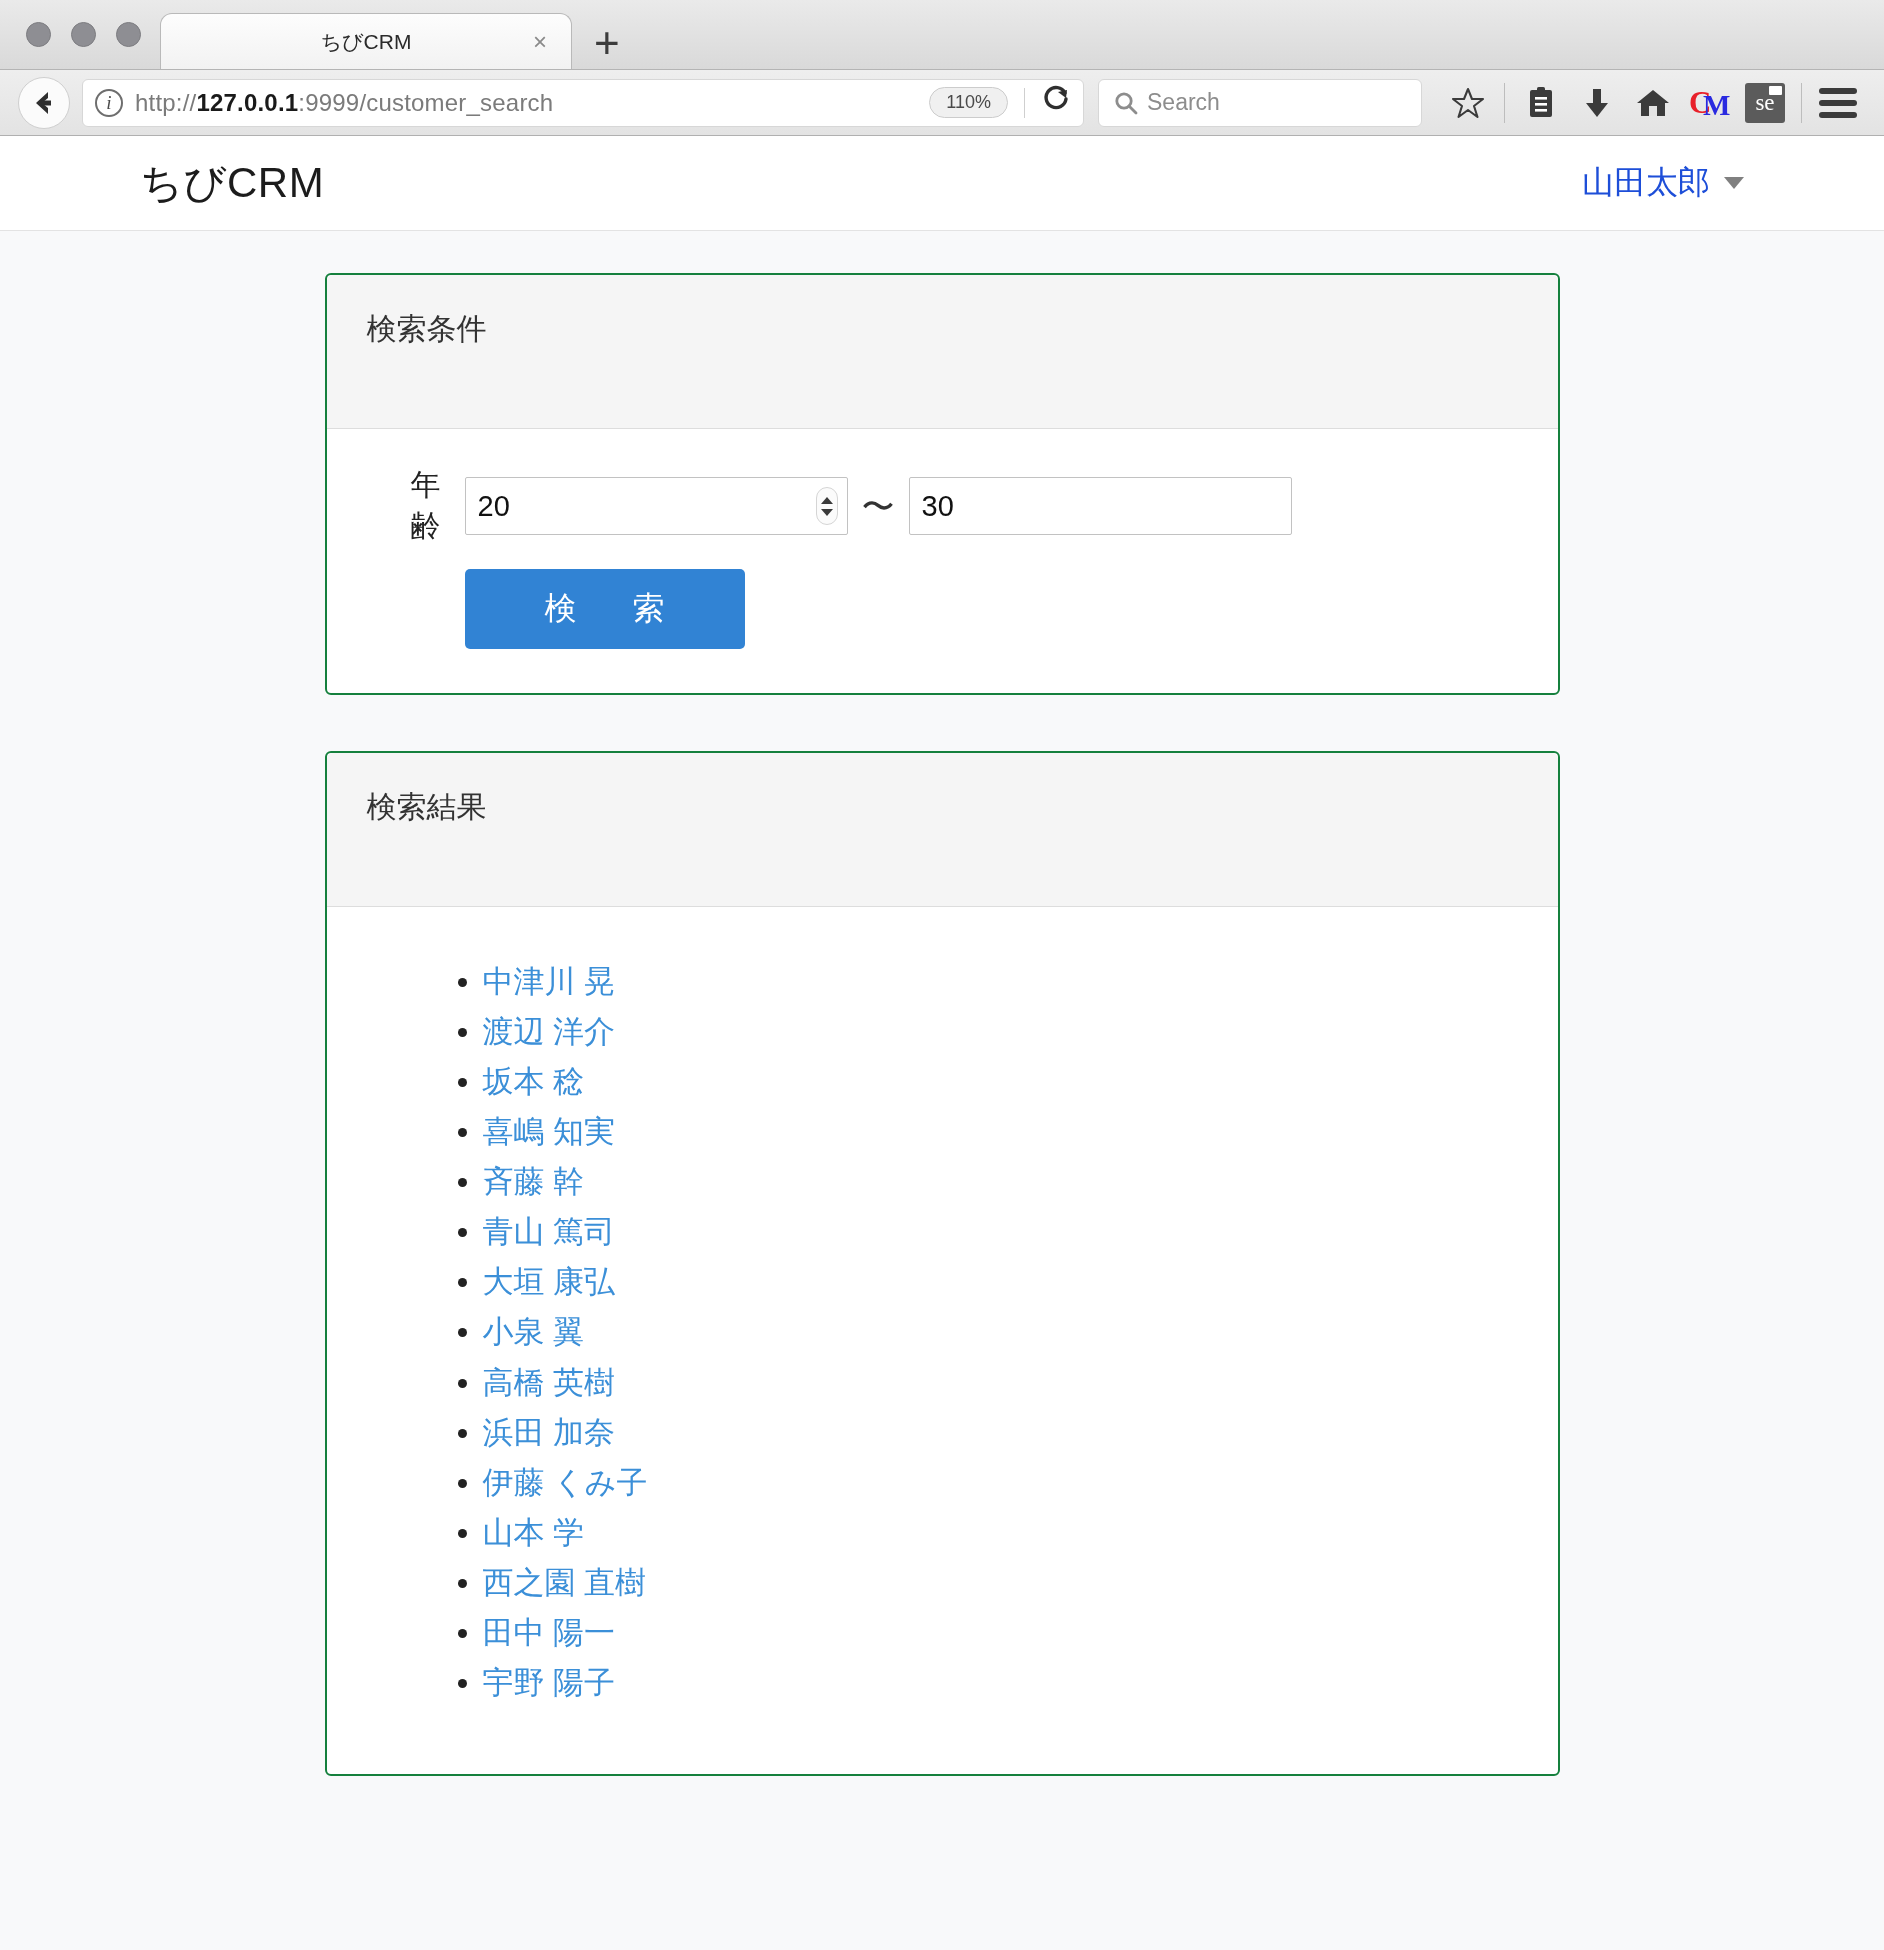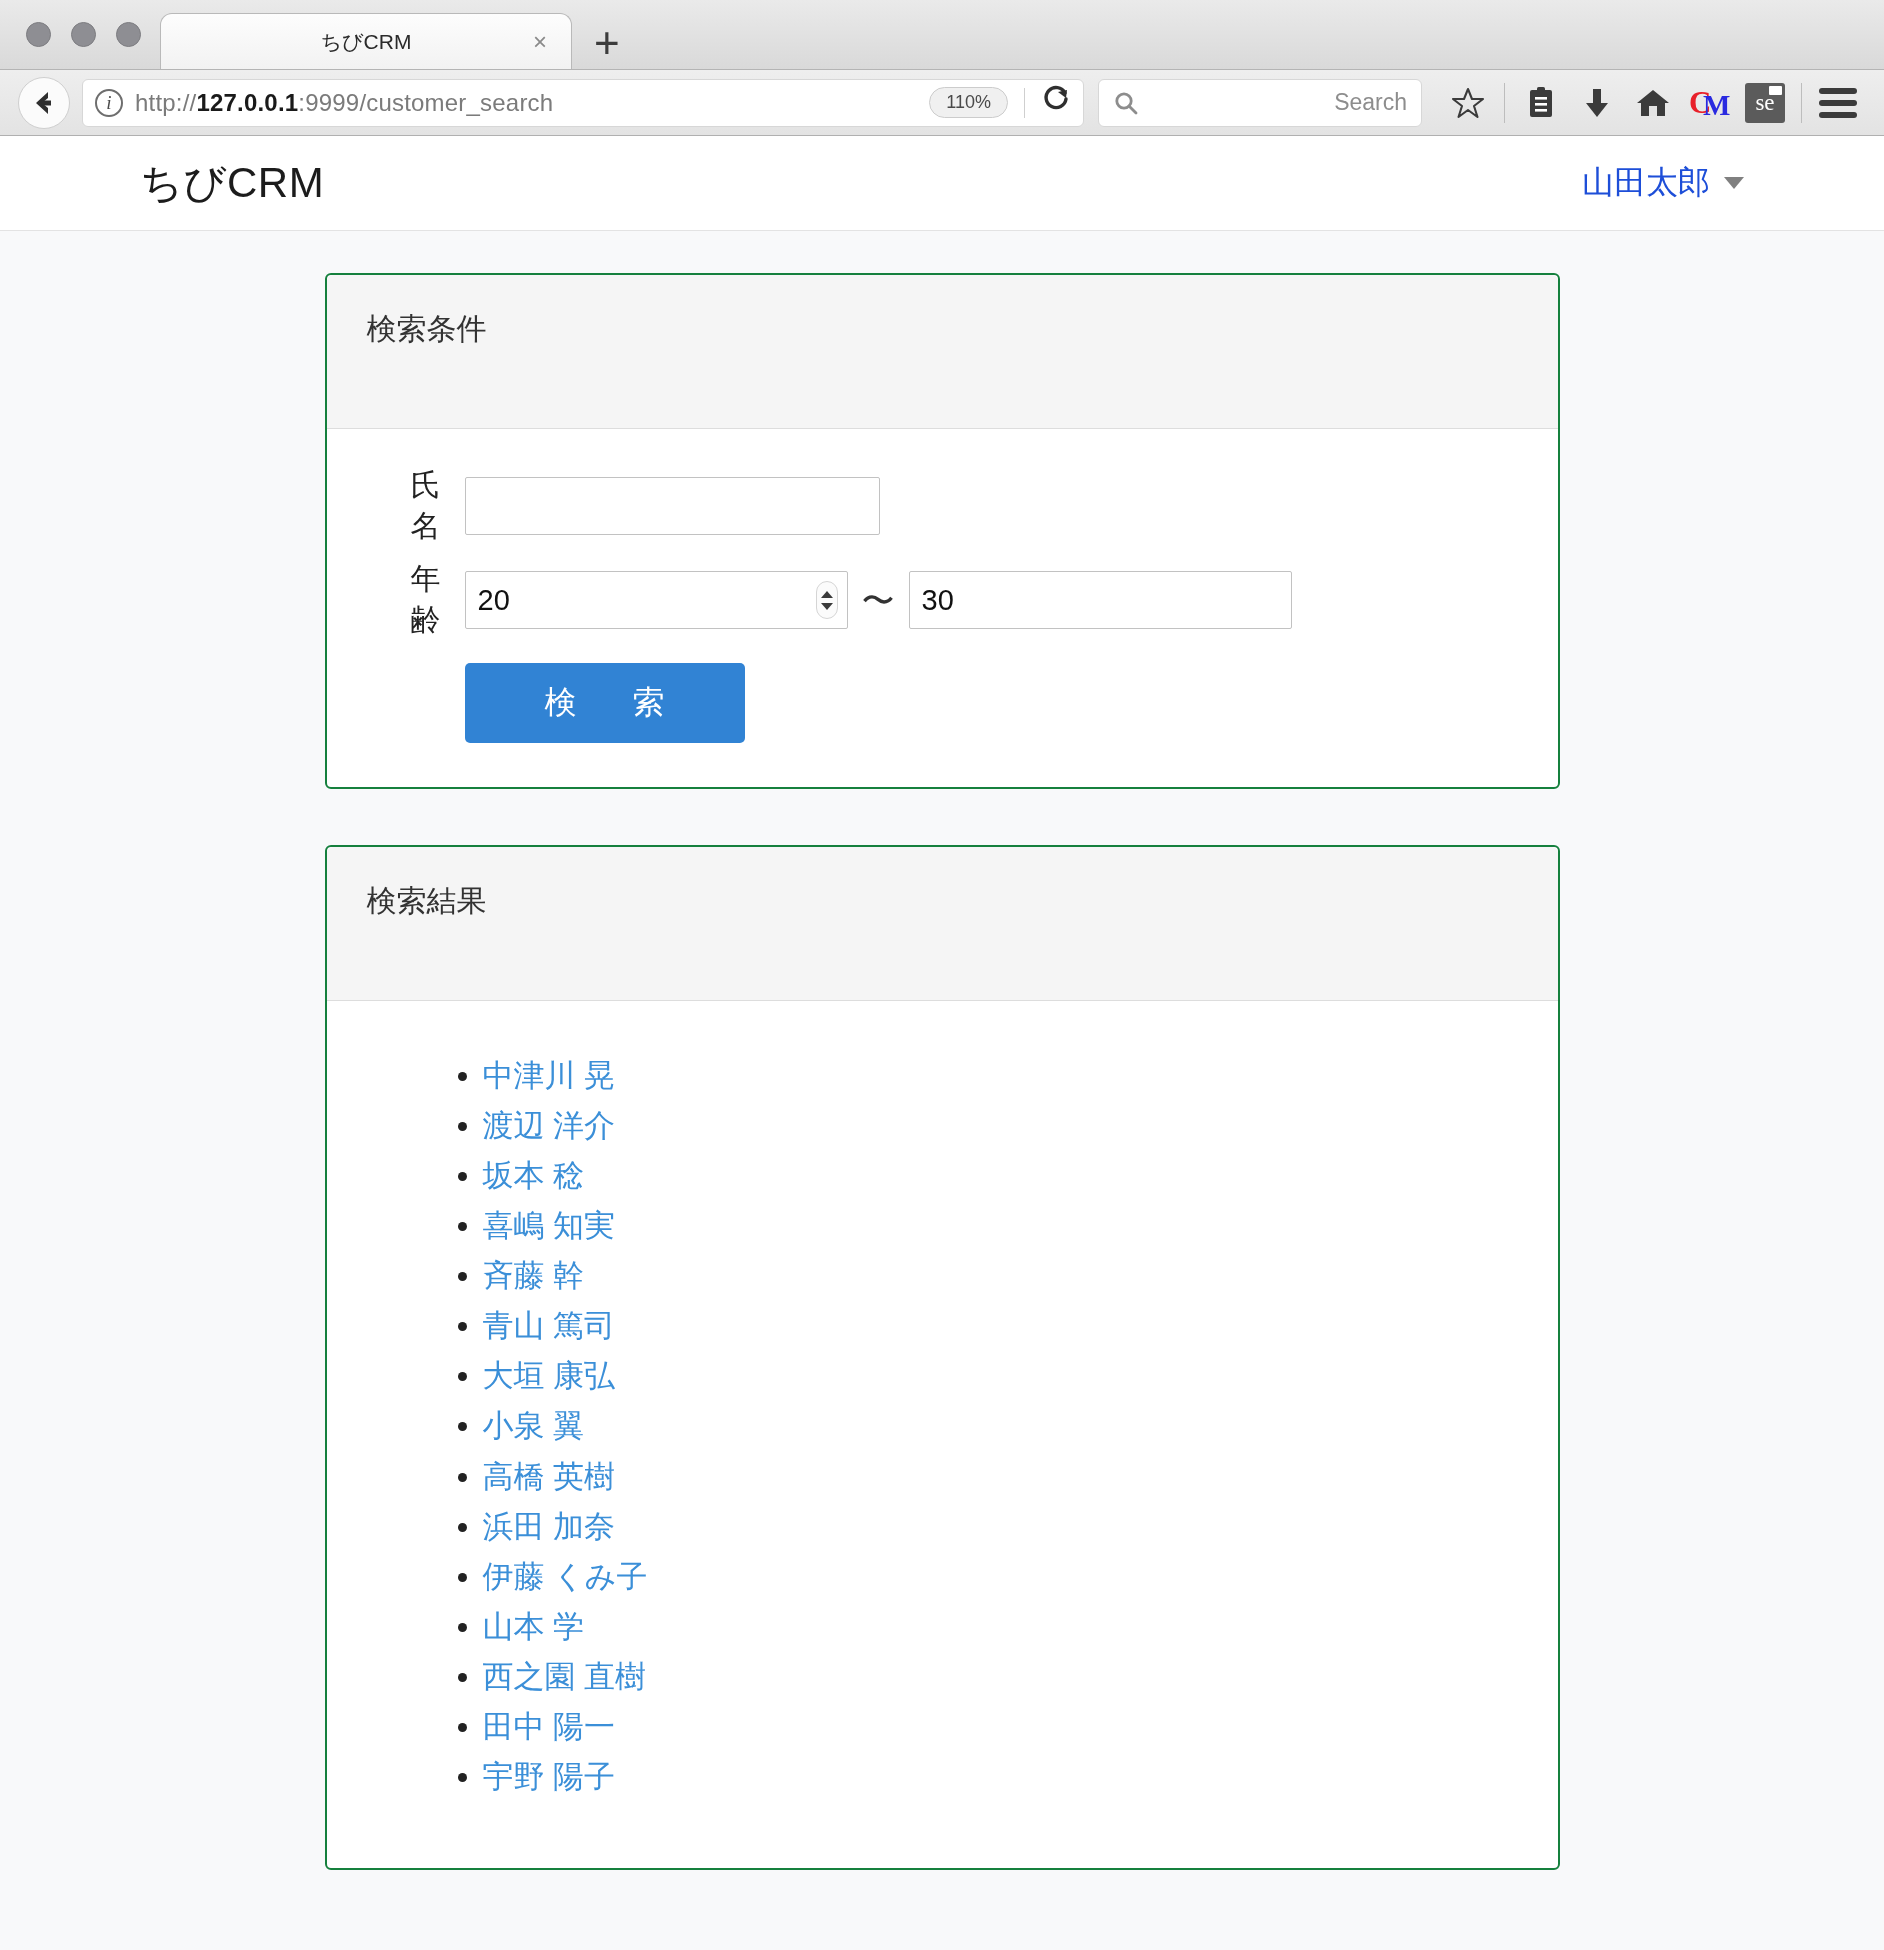--- a/index.html
+++ b/index.html
@@ -153,23 +153,22 @@
   .reload-icon { font-size: 28px; color: #2f2f2f; }
   .searchbar {
     width: 324px;
     height: 48px;
     background: #ffffff;
     border: 1px solid #d7d7d7;
     border-radius: 6px;
     display: flex;
     align-items: center;
     padding: 0 14px;
-    gap: 24px;
+    gap: 8px;
     flex: 0 0 auto;
-    justify-content: space-between;
   }
   .search-placeholder { font-size: 23px; color: #8d8d8d; }
   .toolbar-icons {
     display: flex;
     align-items: center;
     margin-left: 18px;
     gap: 0;
   }
   .ti {
     width: 56px; height: 56px;
@@ -478,24 +477,20 @@
       </div>
     </div>
 
     <div class="content">
       <div class="container">
 
         <div class="panel">
           <div class="panel-heading tall">検索条件</div>
           <div class="panel-body">
 
-            <div class="form-row">
-              <label class="form-label">氏名</label>
-              <input class="txt-input input-name" type="text" value="" style="">
-            </div>
 
             <div class="form-row">
               <label class="form-label">年齢</label>
               <span class="num-wrap">
                 <input class="txt-input input-age" type="text" value="20" style="">
                 <span class="spinner">
                   <span class="spin-up"></span>
                   <span class="spin-dn"></span>
                 </span>
               </span>

